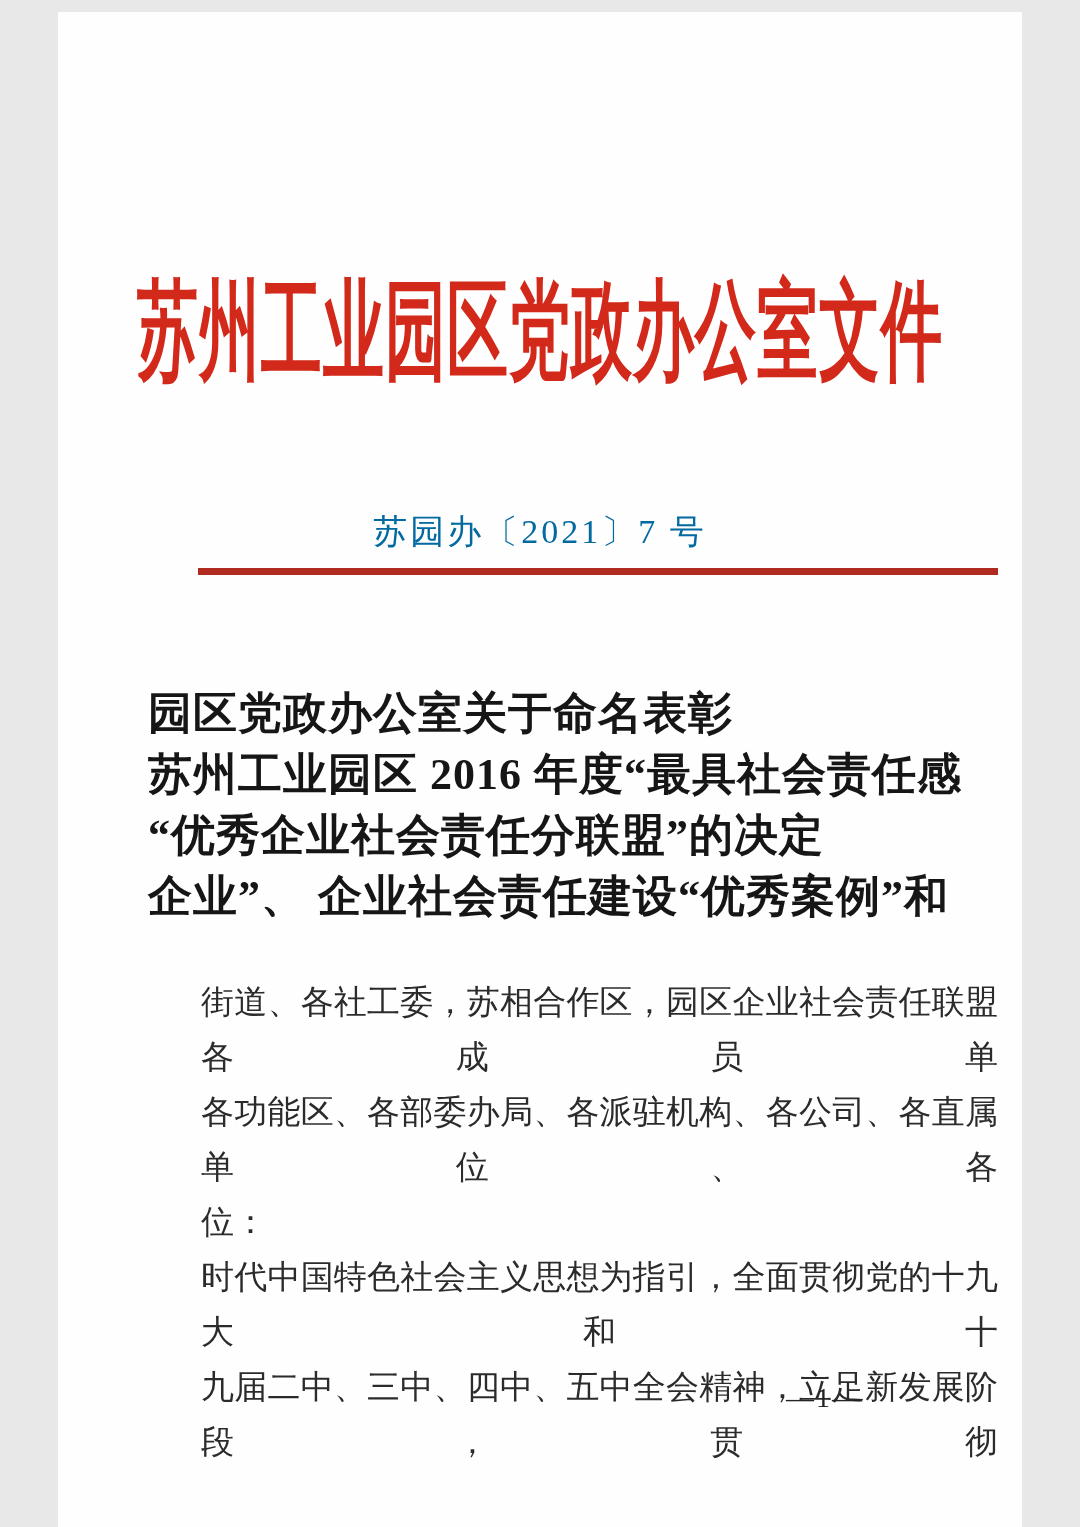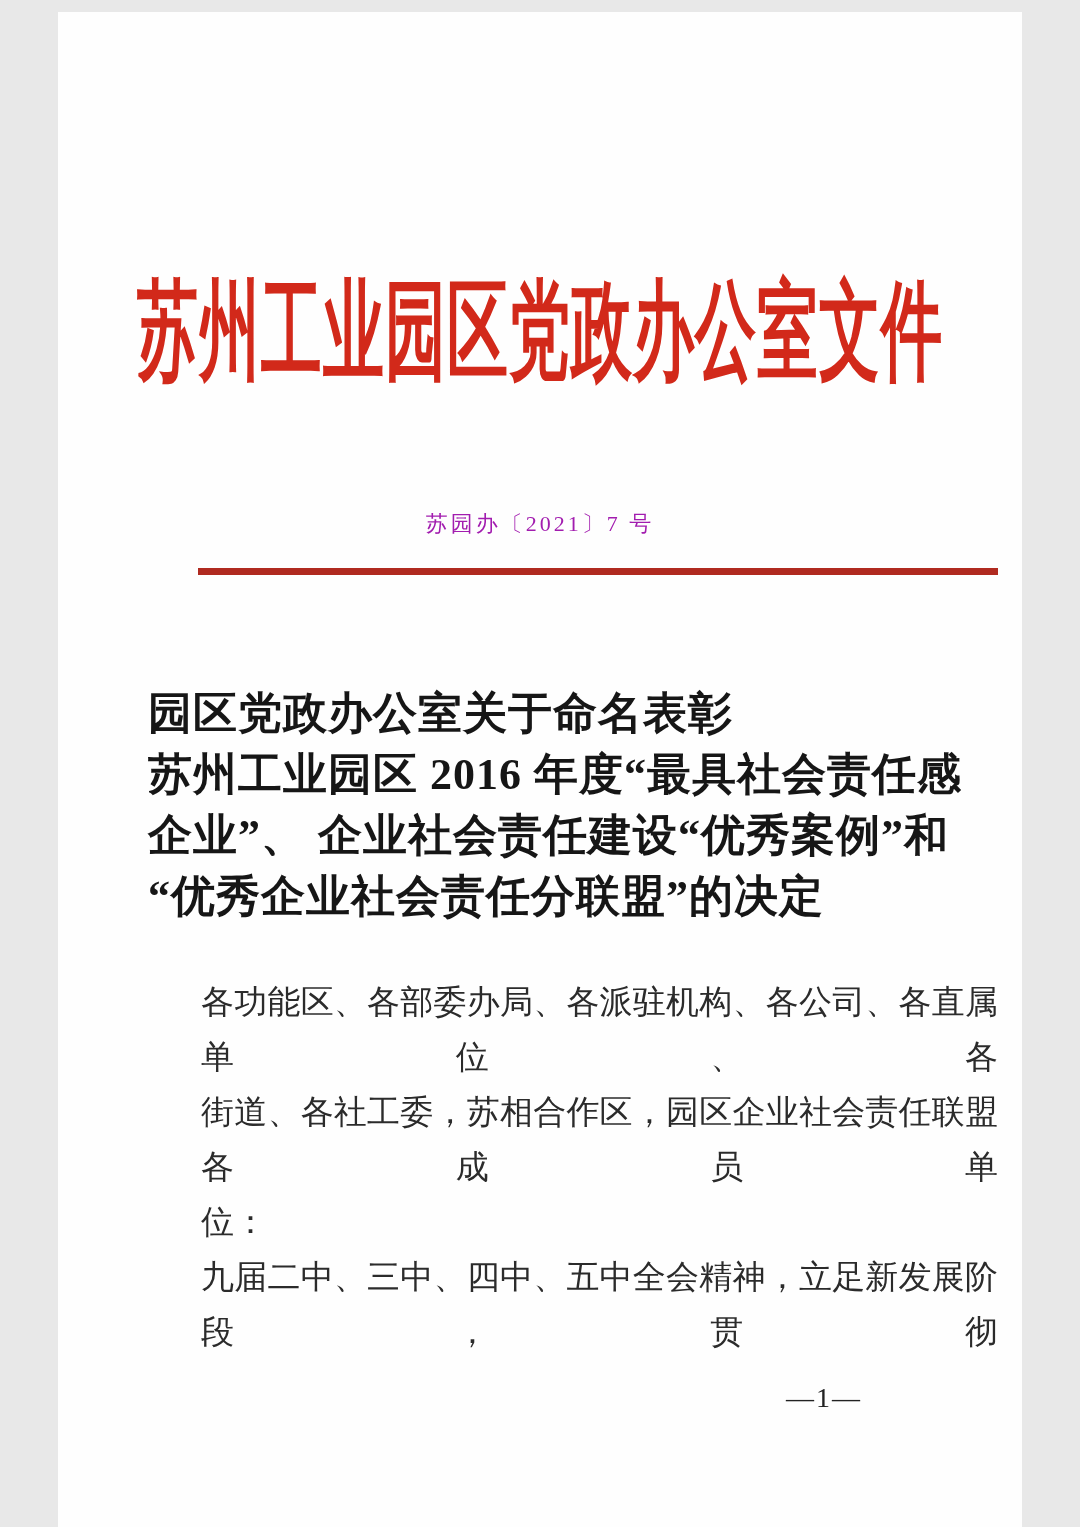--- a/index.html
+++ b/index.html
@@ -31,23 +31,23 @@
     transform-origin: top center;
     white-space: nowrap;
   }
   
   .doc-number {
     position: absolute;
     top: 497px;
     left: 0;
     width: 100%;
     text-align: center;
-    font-size: 22px;
+    font-size: 34px;
     letter-spacing: 3px;
-    color: #a21caf;
+    color: #0369a1;
   }
   
   .red-divider {
     position: absolute;
     top: 556px;
     left: 140px;
     width: 800px;
     height: 7px;
     background: var(--divider-red, #b02a20);
   }
@@ -102,34 +102,35 @@
   <div class="doc-number">苏园办〔2021〕7 号</div>
 
   <div class="red-divider"></div>
 
   <div class="doc-title">
 
       <span class="t-line">园区党政办公室关于命名表彰</span>
 
       <span class="t-line">苏州工业园区 2016 年度“最具社会责任感</span>
 
+      <span class="t-line">“优秀企业社会责任分联盟”的决定</span>
+
       <span class="t-line">企业”、 企业社会责任建设“优秀案例”和</span>
-
-      <span class="t-line">“优秀企业社会责任分联盟”的决定</span>
     </div>
 
   <div class="doc-body">
 
+      <span class="b-line jline">街道、各社工委，苏相合作区，园区企业社会责任联盟各成员单</span>
+
       <span class="b-line jline">各功能区、各部委办局、各派驻机构、各公司、各直属单位、各</span>
-
-      <span class="b-line jline">街道、各社工委，苏相合作区，园区企业社会责任联盟各成员单</span>
 
       <span class="b-line">位：</span>
 
 
+      <span class="b-line jline">时代中国特色社会主义思想为指引，全面贯彻党的十九大和十</span>
 
       <span class="b-line jline">九届二中、三中、四中、五中全会精神，立足新发展阶段，贯彻</span>
 
     </div>
 
   <div class="page-number">—1—</div>
 
 </div>
 
 </body></html>

